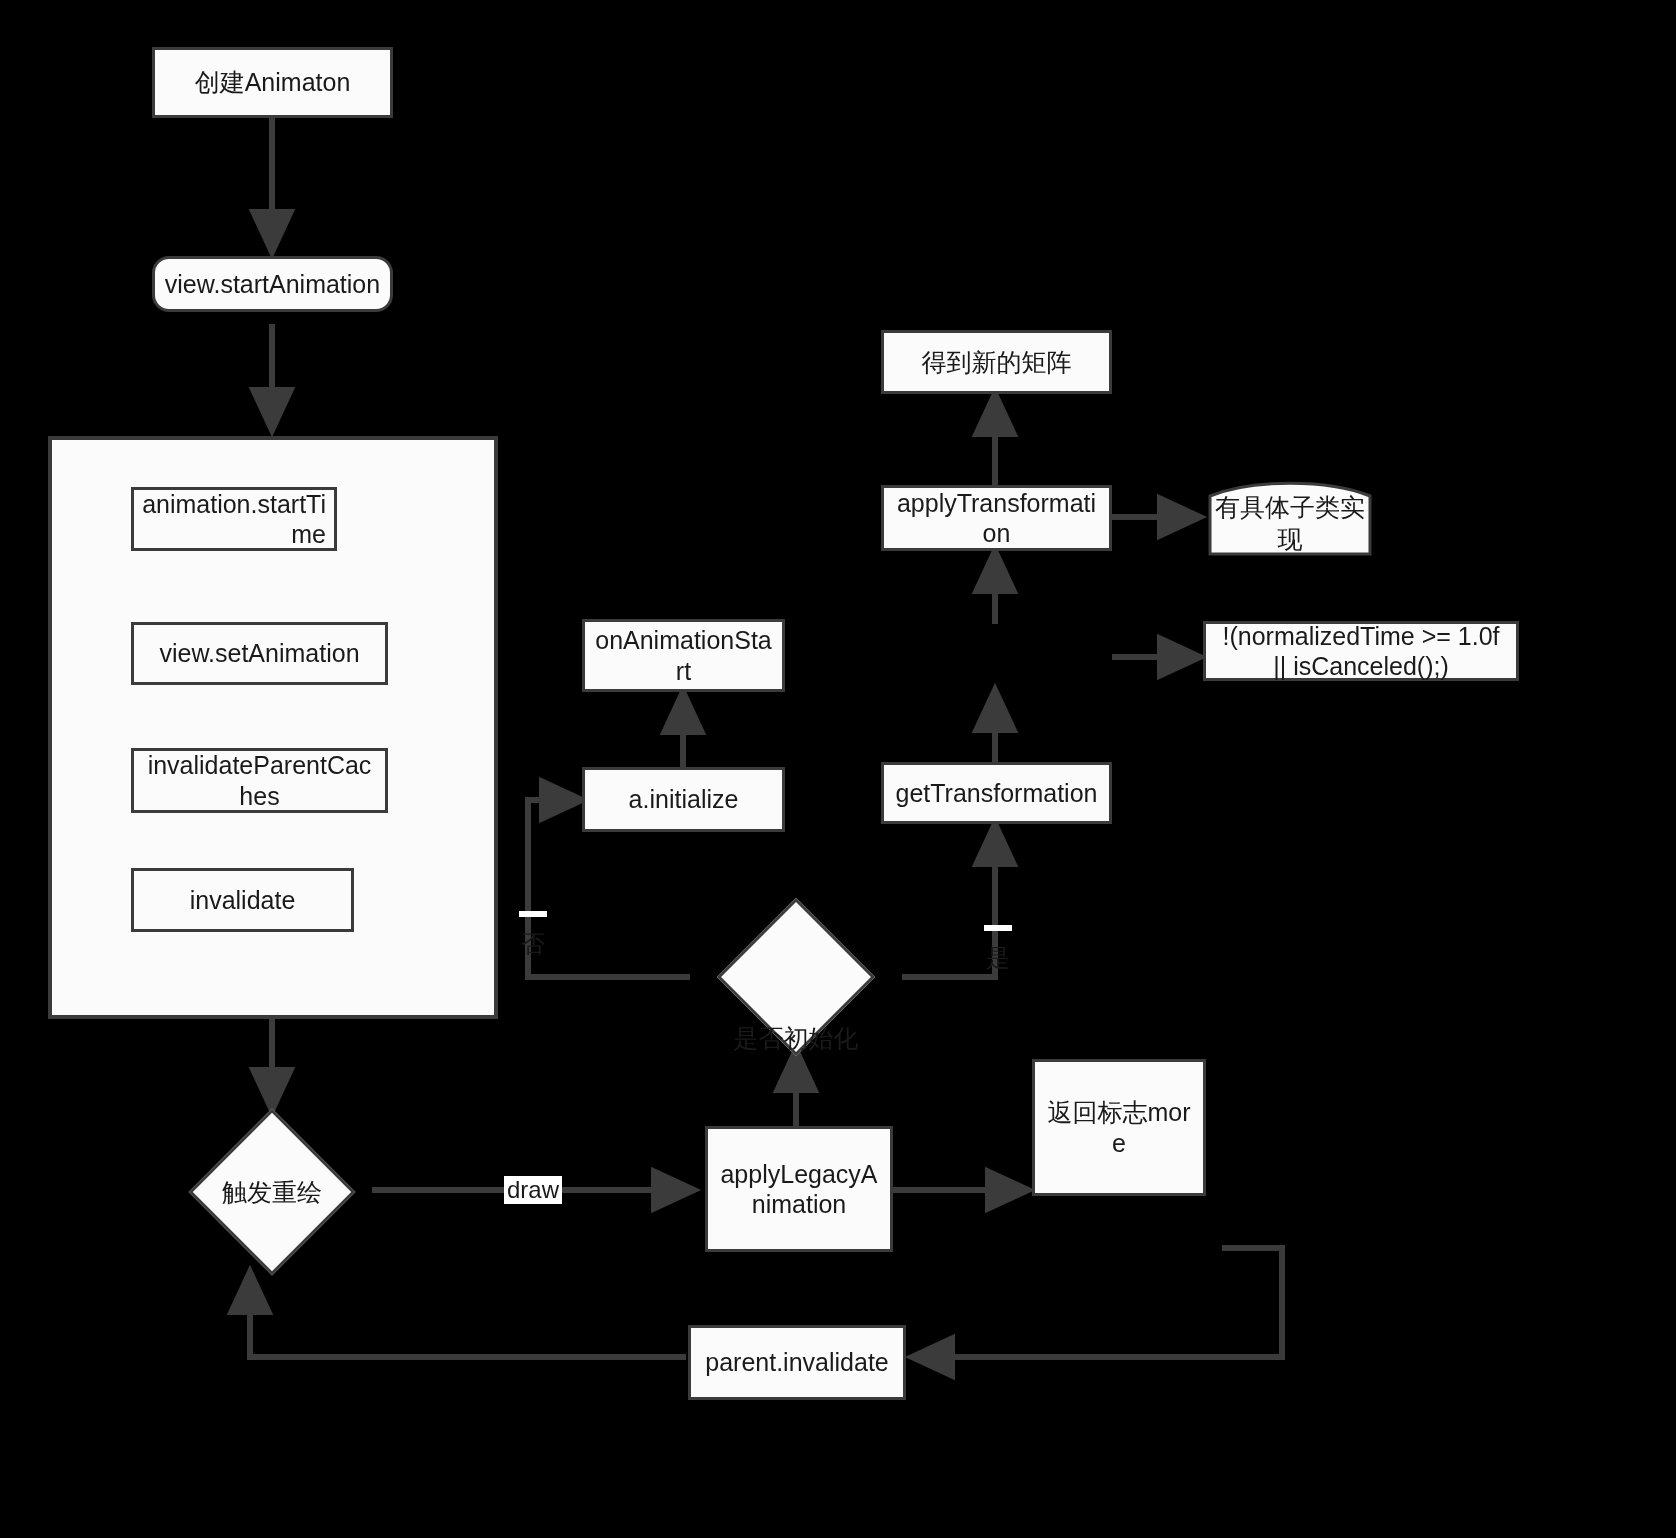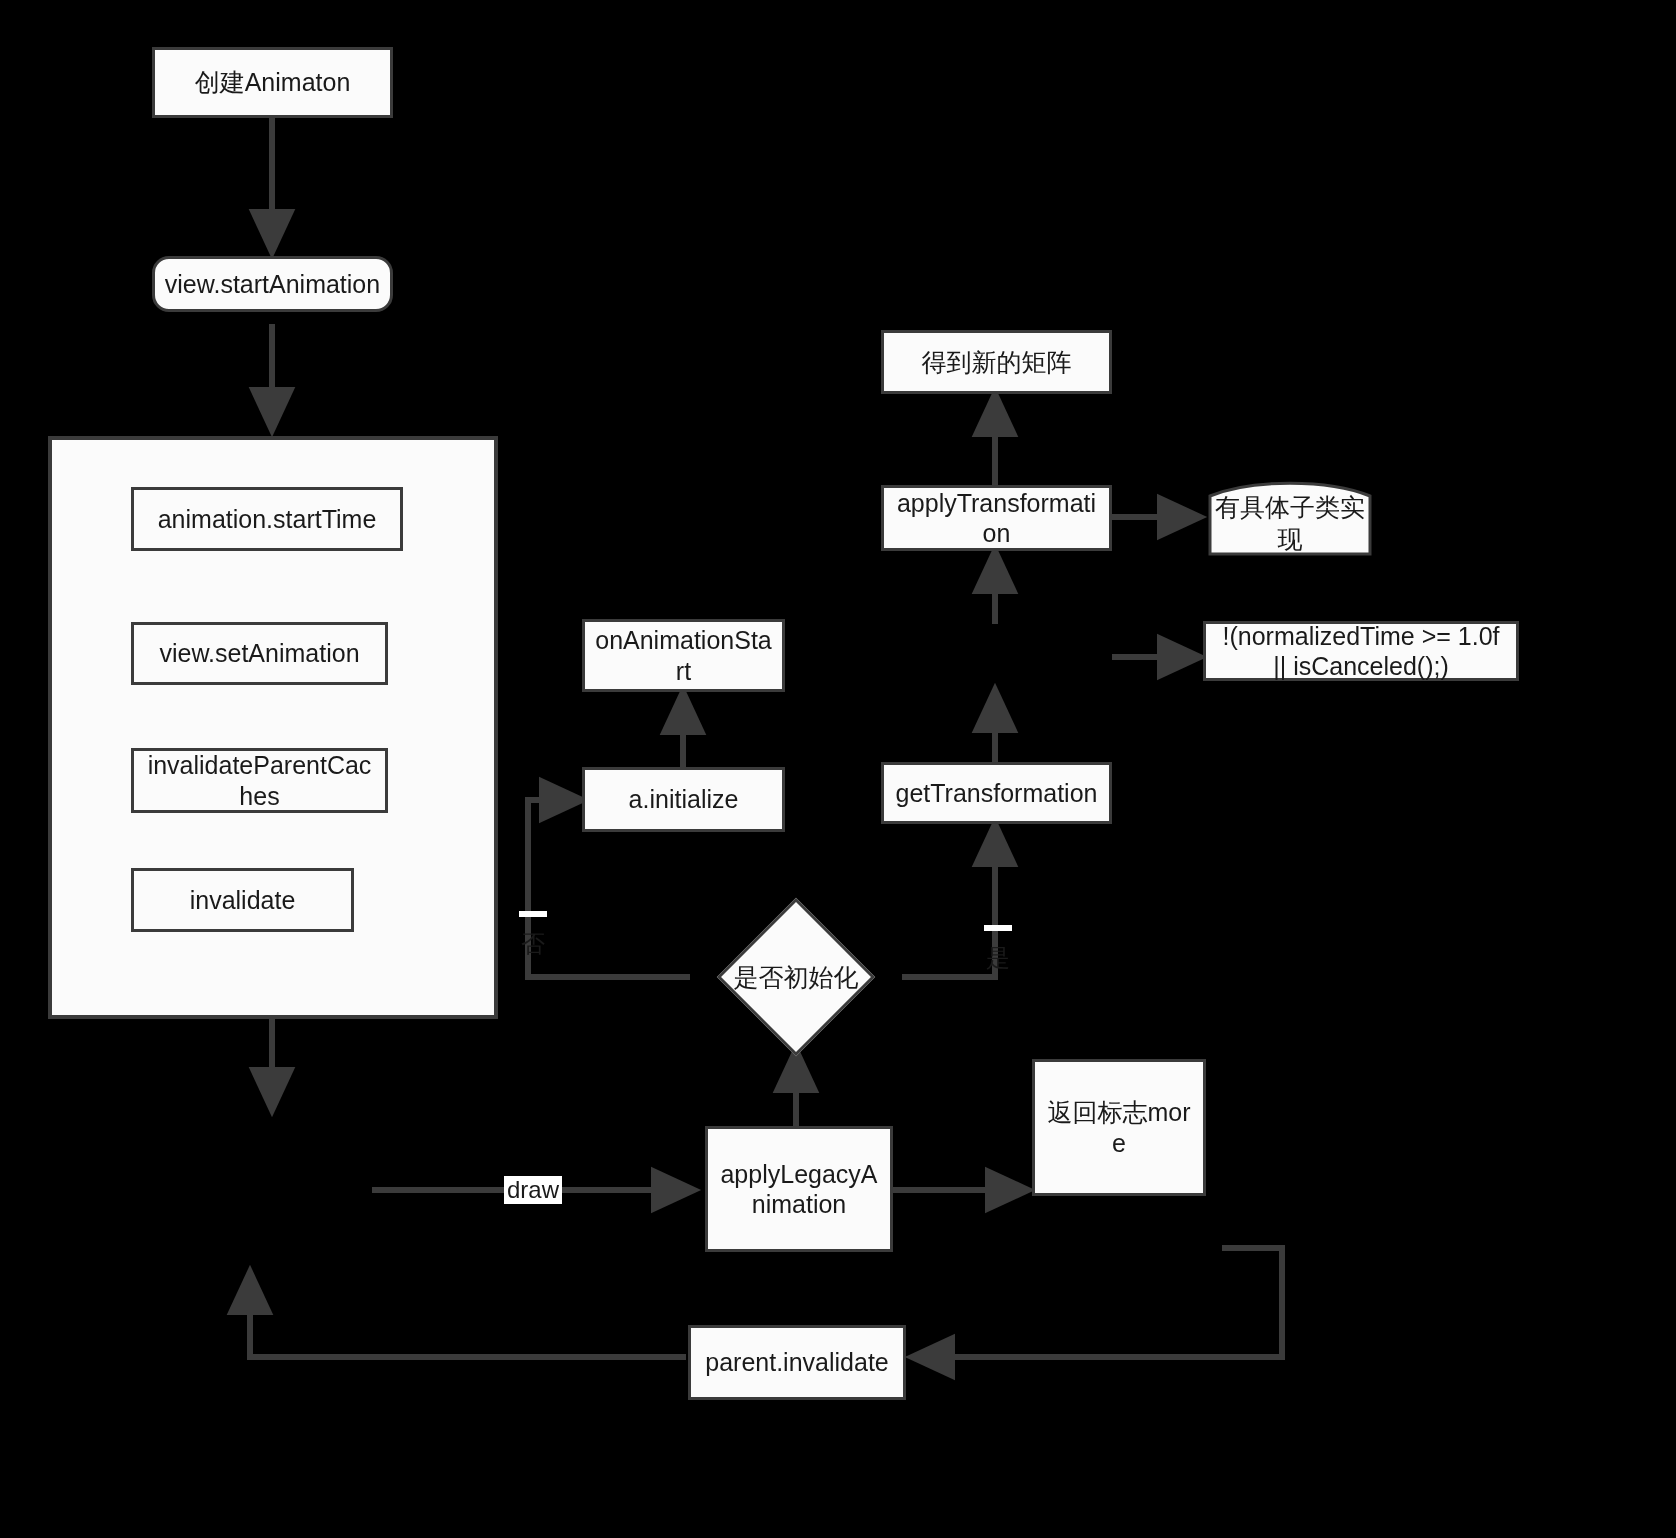--- a/index.html
+++ b/index.html
@@ -135,46 +135,50 @@
   <div class="node" style="left:152px;top:47px;width:241px;height:71px;">
     <span>创建Animaton</span>
   </div>
 
   <div class="node" style="left:152px;top:256px;width:241px;height:56px;border-radius:17px;">
     <span>view.startAnimation</span>
   </div>
 
   <div class="group-box" style="left:48px;top:436px;width:450px;height:583px;"></div>
 
-  <div class="node inner" style="left:131px;top:487px;width:272px;height:64px;">
+  <div class="node inner" style="left:131px;top:487px;width:206px;height:64px;text-align:right;">
     <span>animation.startTime</span>
   </div>
 
   <div class="node inner" style="left:131px;top:622px;width:257px;height:63px;">
     <span>view.setAnimation</span>
   </div>
 
   <div class="node inner" style="left:131px;top:748px;width:257px;height:65px;">
     <span>invalidateParentCaches</span>
   </div>
 
   <div class="node inner" style="left:131px;top:868px;width:223px;height:64px;">
     <span>invalidate</span>
   </div>
 
+  <div class="diamond" style="left:166px;top:1113px;width:212px;height:158px;">
+    <div class="dshape" style="width:118px;height:118px;left:47px;top:20px;"></div>
+    <div class="dlabel">触发重绘</div>
+  </div>
 
   <div class="node" style="left:582px;top:619px;width:203px;height:73px;">
     <span>onAnimationStart</span>
   </div>
 
   <div class="node" style="left:582px;top:767px;width:203px;height:65px;">
     <span>a.initialize</span>
   </div>
 
-  <div class="diamond" style="left:688px;top:900px;width:216px;height:155px;">
+  <div class="diamond" style="left:688px;top:900px;width:216px;height:155px;align-items:flex-end;">
     <div class="dshape" style="width:112px;height:112px;left:52px;top:21px;"></div>
     <div class="dlabel">是否初始化</div>
   </div>
 
   <div class="node" style="left:705px;top:1126px;width:188px;height:126px;">
     <span>applyLegacyAnimation</span>
   </div>
 
   <div class="node" style="left:1032px;top:1059px;width:174px;height:137px;">
     <span>返回标志more</span>

